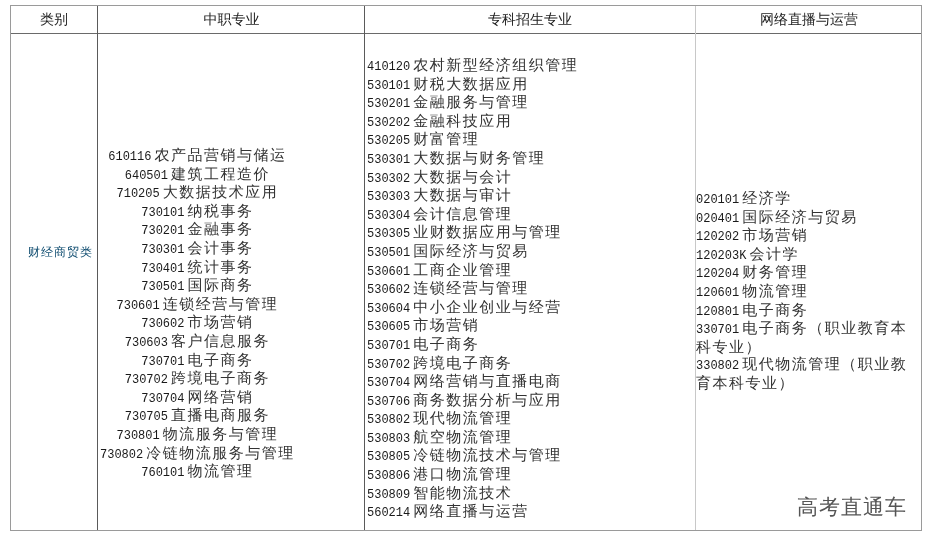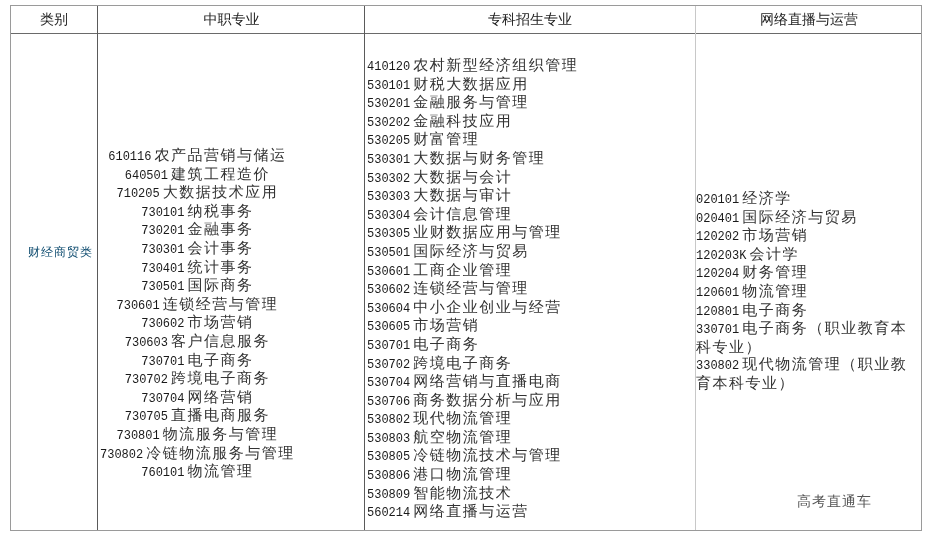--- a/index.html
+++ b/index.html
@@ -14,21 +14,21 @@
   .vline { position:absolute; top:0; bottom:0; width:1px; background:#5a5a5a; }
   .vline.light { background:#c8c8c8; }
   .col { position:absolute; top:28px; bottom:0; }
   .list { position:absolute; left:2px; font-size:13px; line-height:16.6px; white-space:nowrap; }
   .item .code { font-family:Liberation Mono, monospace; font-size:12px; }
   .item .nm { font-family:"DejaVu Sans","Liberation Sans",sans-serif; font-size:15px; color:#333; letter-spacing:1.5px; margin-left:3px; }
   .cat { position:absolute; left:17px; width:86px; top:238px; text-align:left;
          font-family:"DejaVu Sans","Liberation Sans",sans-serif; font-size:12px; color:#0c4a6e; letter-spacing:1px; }
   .wrap { white-space:normal; width:222px; }
   .watermark { position:absolute; left:797px; top:493px; font-family:"DejaVu Sans","Liberation Sans",sans-serif;
-               font-size:14px; color:#555; letter-spacing:1px; }
+               font-size:21px; color:#555; letter-spacing:1px; }
 </style>
 </head>
 <body>
 
 <div class="tbl">
   <div class="hdr">
     <div class="hcell" style="left:0;width:86px;">类别</div>
     <div class="hcell" style="left:87px;width:267px;">中职专业</div>
     <div class="hcell" style="left:354px;width:330px;">专科招生专业</div>
     <div class="hcell" style="left:685px;width:226px;">网络直播与运营</div>

